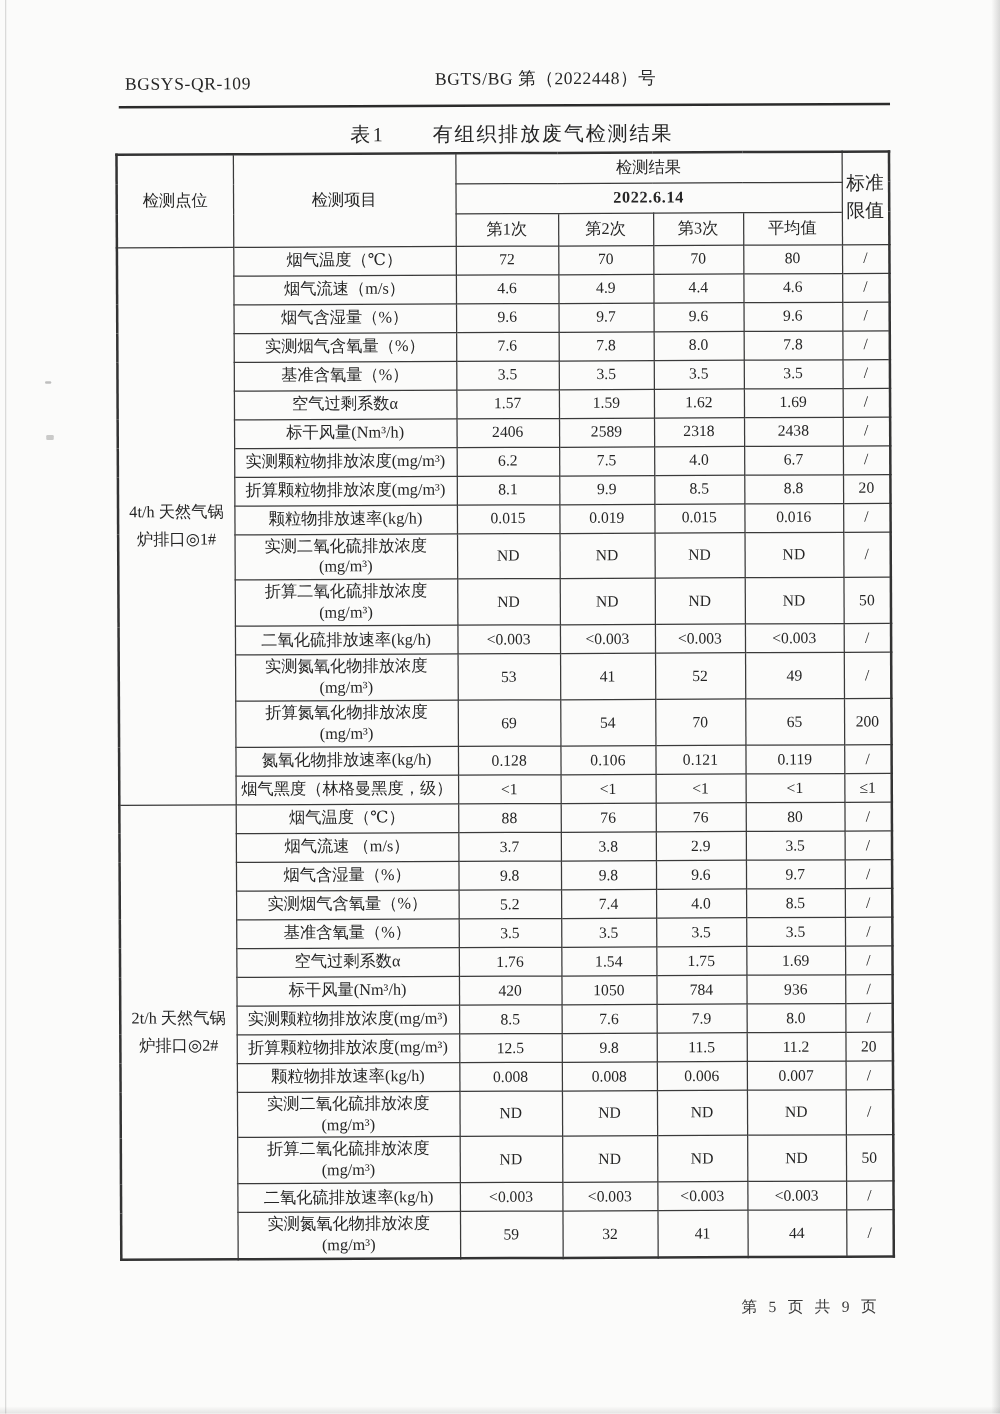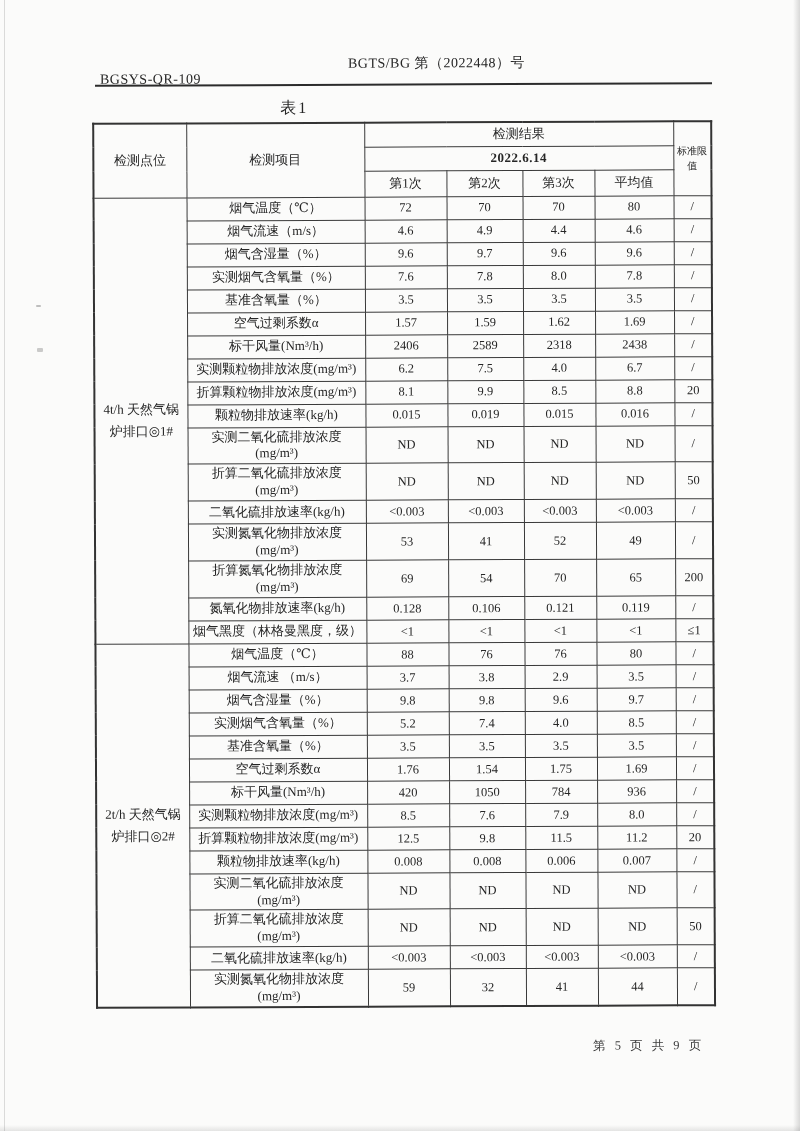--- a/index.html
+++ b/index.html
@@ -17,21 +17,21 @@
   .edge-left{position:absolute;top:0;left:4px;width:1px;height:100%;
     background:rgba(120,120,120,.25);}
   .speck{position:absolute;background:#8d8d8d;opacity:.55;border-radius:1px;}
   .speck.s1{left:36px;top:305px;width:5px;height:2px;}
   .speck.s2{left:37px;top:348px;width:6px;height:4px;opacity:.45;}
 
   .scan{position:absolute;left:0;top:0;width:800px;height:1131px;
     transform:rotate(-0.25deg);transform-origin:60px 80px;}
 
   .doc-header{position:absolute;top:56px;left:0;width:800px;height:22px;}
-  .doc-code{position:absolute;left:100px;top:16px;font-size:14px;letter-spacing:.5px;}
+  .doc-code{position:absolute;left:100px;top:5px;font-size:14px;letter-spacing:.5px;}
   .doc-number{position:absolute;left:348px;top:0;font-size:14px;letter-spacing:.5px;}
   .header-rule{position:absolute;top:85px;left:95px;width:617px;height:2px;background:#2b2b2b;}
 
   .table-title{position:absolute;top:99px;left:280px;font-size:16px;display:flex;}
   .table-title .tlabel{margin-right:38px;letter-spacing:2px;}
   .table-title .ttext{letter-spacing:1.5px;}
 
   .tablewrap{position:absolute;left:92px;top:123px;width:620px;}
   table{border-collapse:collapse;table-layout:fixed;width:618px;}
   th,td{
@@ -41,38 +41,39 @@
     overflow:hidden;
   }
   table{border:2px solid #333;}
   thead tr.h1{height:24px;} thead tr.h2{height:24px;} thead tr.h3{height:26px;}
   thead th{font-size:13px;}
   th.date{font-weight:bold;letter-spacing:.5px;}
   tbody tr{height:23px;}
   td.point{font-size:13px;line-height:1.7;padding:2px 4px;}
   td.item{font-size:13px;white-space:pre-line;}
   td.val{font-size:12.5px;}
-  th.limithead{font-size:10px;line-height:1.5;}
+  th.limithead{font-size:15px;line-height:1.5;}
 
   .page-footer{position:absolute;top:1040px;left:0;width:700px;text-align:right;
     font-size:12.5px;letter-spacing:3px;color:#3c3c3c;}
 </style>
 </head>
 <body>
 
 <div class="scan">
 
   <div class="doc-header">
     <span class="doc-code">BGSYS-QR-109</span>
     <span class="doc-number">BGTS/BG 第（2022448）号</span>
   </div>
   <div class="header-rule"></div>
 
   <div class="table-title">
     <span class="tlabel">表1</span>
+    <span class="ttext">有组织排放废气检测结果</span>
   </div>
 
   <div class="tablewrap">
     <table>
       <colgroup>
         <col style="width:93px">
           <col style="width:178px">
           <col style="width:82px">
         <col style="width:76px">
           <col style="width:72px">

